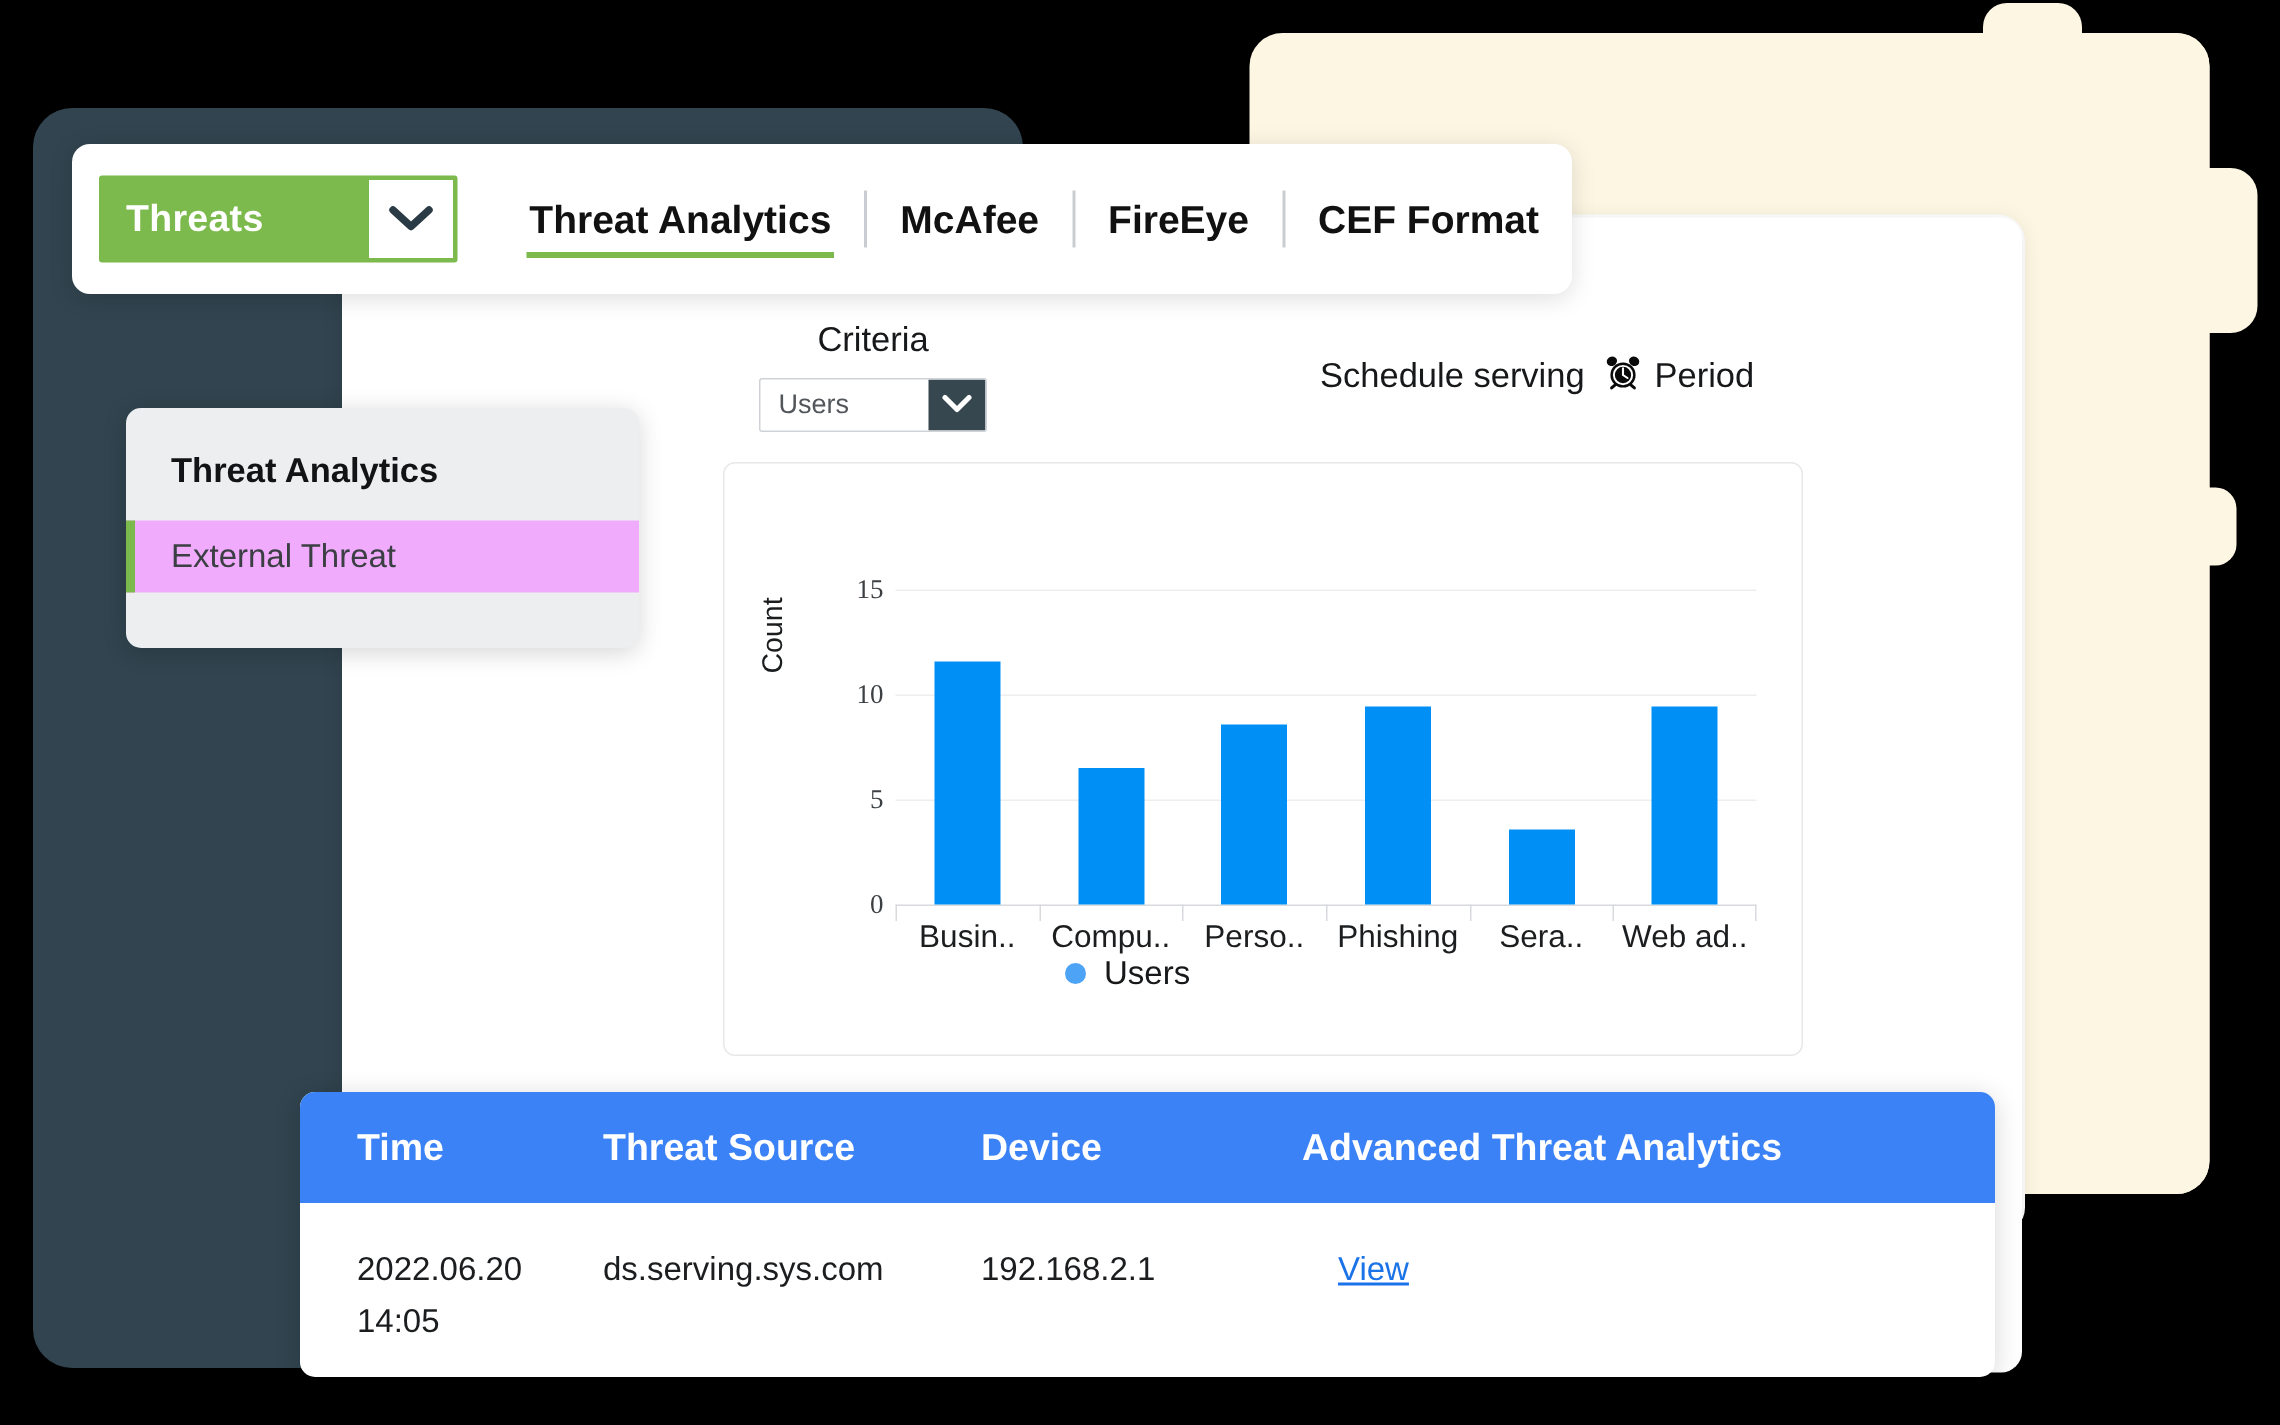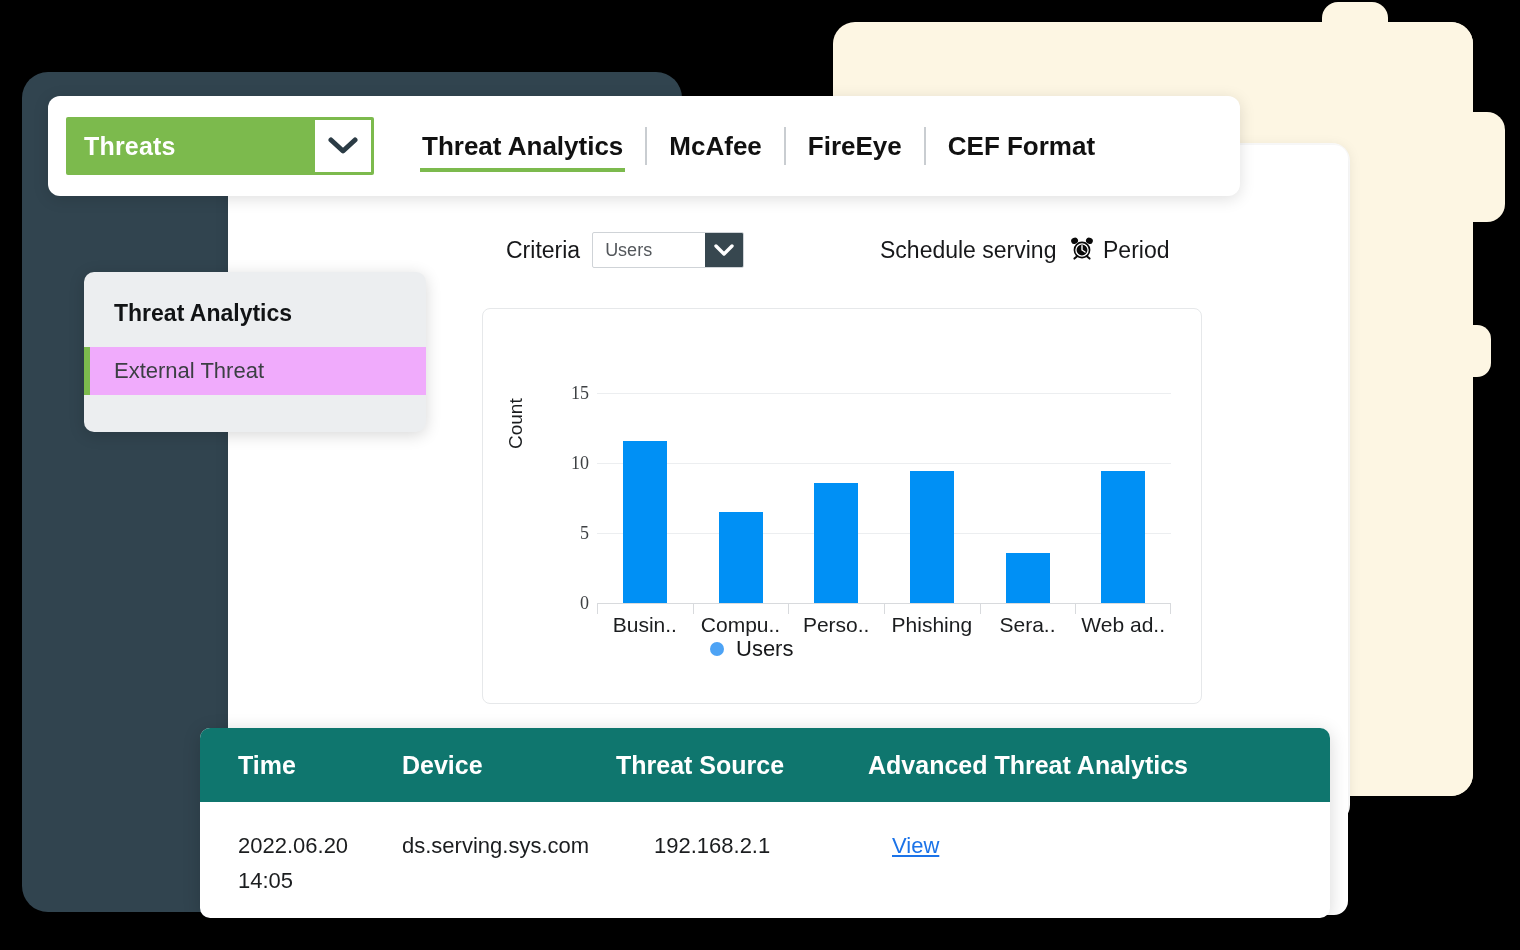--- a/index.html
+++ b/index.html
@@ -89,21 +89,21 @@
     border-radius: 14px;
     z-index: 2;
     box-shadow: 0 2px 14px rgba(0,0,0,0.10);
   }
 
   
   #topbar-card {
     position: absolute;
     left: 48px;
     top: 96px;
-    width: 1192px;
+    width: 1000px;
     height: 100px;
     background: #ffffff;
     border-radius: 12px;
     z-index: 6;
     box-shadow: 0 3px 16px rgba(0,0,0,0.13);
     display: flex;
     align-items: center;
     padding: 0 0 0 18px;
     box-sizing: border-box;
   }
@@ -185,20 +185,21 @@
     font-size: 23px;
     color: #17181a;
     white-space: nowrap;
   }
   #criteria-group {
     position: absolute;
     left: 278px;
     display: flex;
     align-items: center;
     gap: 12px;
+    flex-direction: column;
   }
   .select-box {
     display: flex;
     align-items: stretch;
     height: 34px;
     border: 1px solid #cfd3d7;
     background: #ffffff;
     border-radius: 2px;
     overflow: hidden;
     cursor: pointer;
@@ -414,21 +415,21 @@
     width: 1130px;
     height: 190px;
     background: #ffffff;
     border-radius: 10px;
     z-index: 8;
     box-shadow: 0 3px 18px rgba(0,0,0,0.16);
     overflow: hidden;
   }
   #table-head {
     height: 74px;
-    background: #0f766e;
+    background: #3b82f6;
     display: flex;
     align-items: center;
   }
   #table-head .th {
     color: #ffffff;
     font-size: 25px;
     font-weight: bold;
     white-space: nowrap;
   }
   .col-time   { width: 202px; padding-left: 38px; box-sizing: border-box; }
@@ -585,22 +586,22 @@
 
 <div id="side-menu">
   <div id="side-menu-title">Threat Analytics</div>
   <div id="side-menu-item">External Threat</div>
 </div>
 
 <div id="table-card">
 
   <div id="table-head">
     <div class="th col-time">Time</div>
+    <div class="th col-source">Threat Source</div>
     <div class="th col-device">Device</div>
-    <div class="th col-source">Threat Source</div>
     <div class="th col-ata">Advanced Threat Analytics</div>
   </div>
 
   <div id="table-row">
     <div class="td col-time">2022.06.20<br>14:05</div>
     <div class="td col-source">ds.serving.sys.com</div>
     <div class="td col-device">192.168.2.1</div>
     <div class="td col-ata">
       <span id="view-link">View</span>
     </div>

